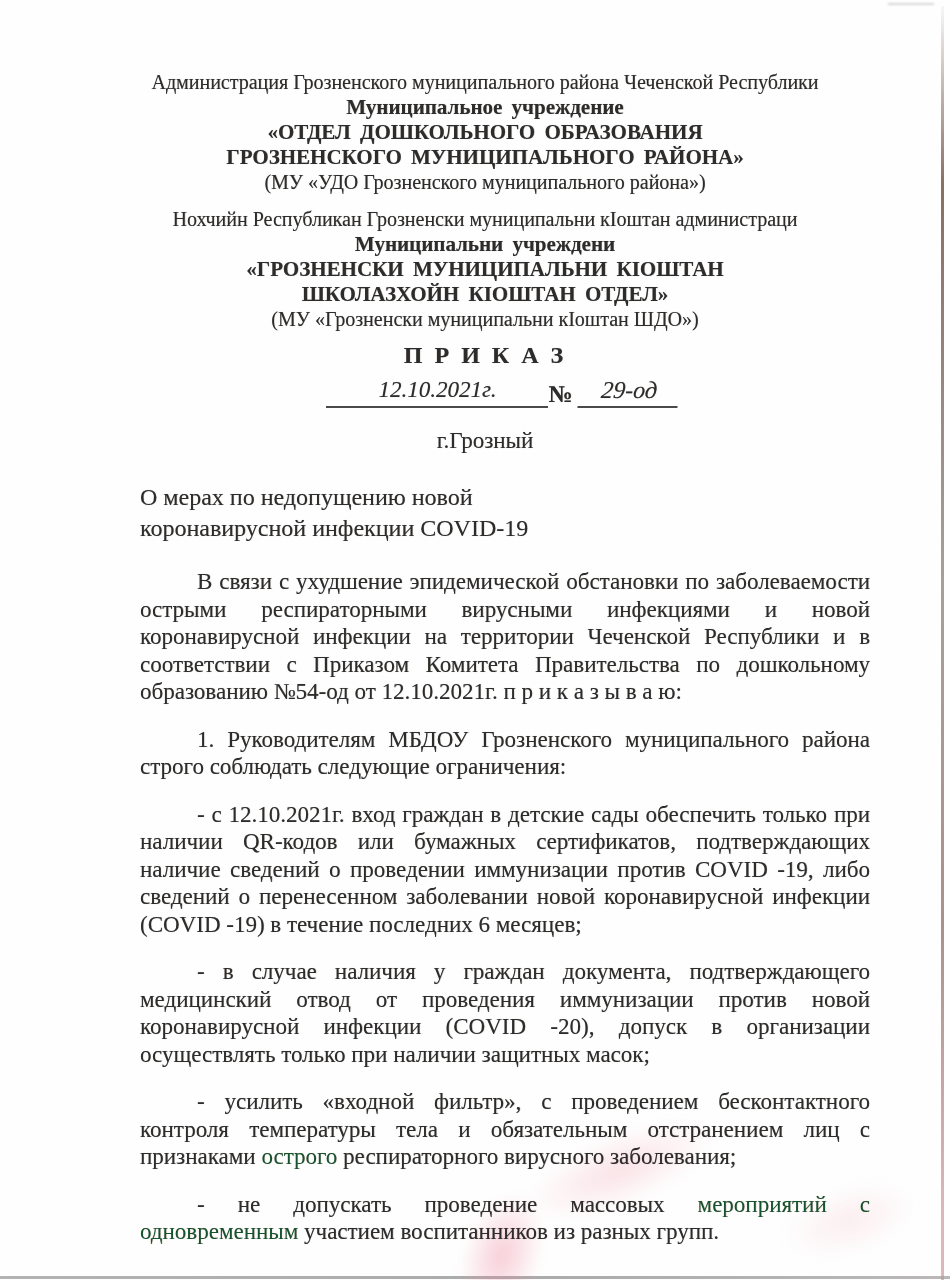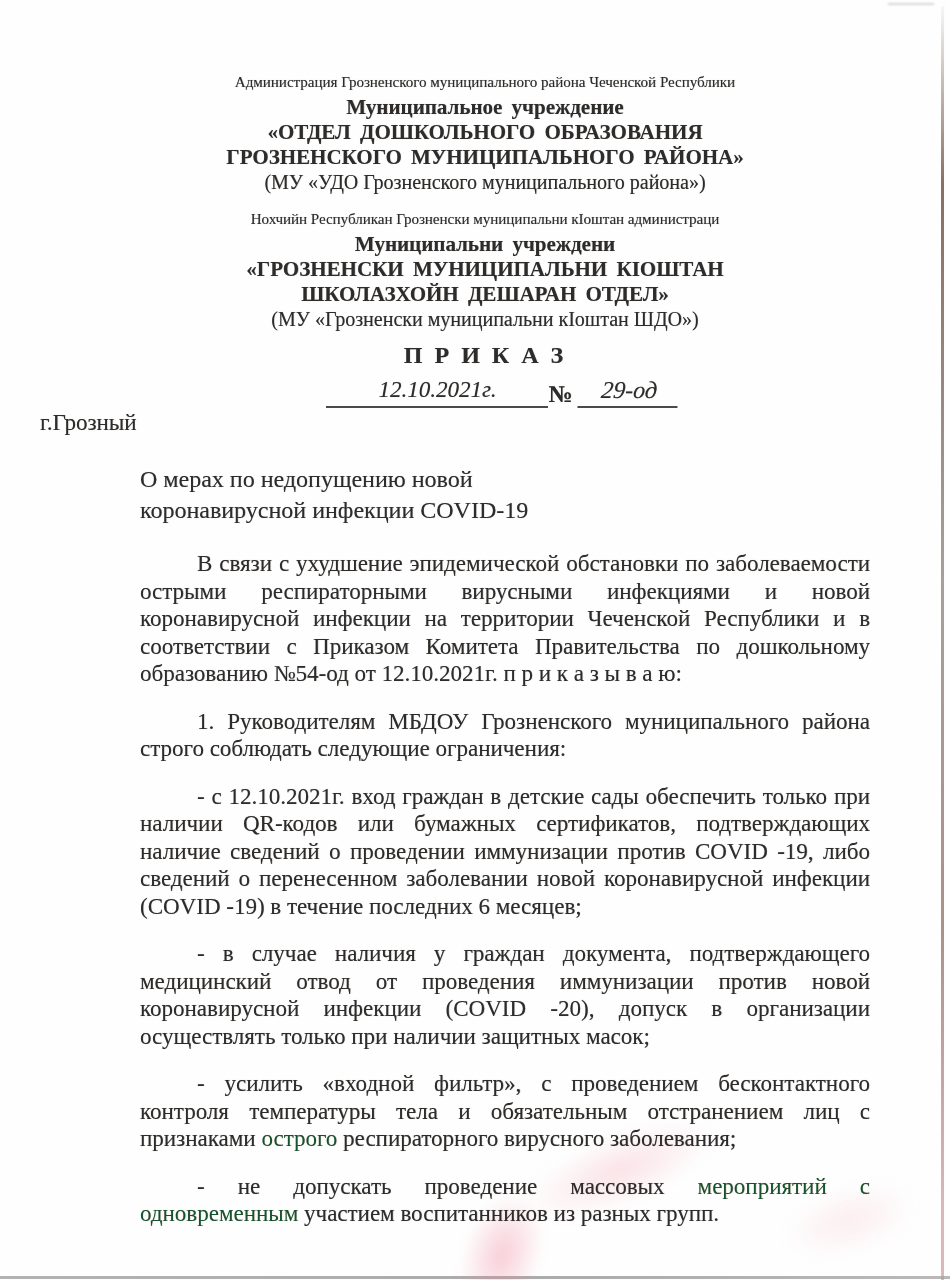--- a/index.html
+++ b/index.html
@@ -54,21 +54,21 @@
     background:radial-gradient(ellipse at center, rgba(240,150,165,0.16), rgba(240,150,165,0) 70%);
     transform:rotate(-18deg); filter:blur(6px);
   }
 
   
   .content {
     position:relative;
     padding:70px 20px 0 40px;  
   }
   .hdr { text-align:center; line-height:25px; }
-  .hdr .l1 { font-size:15px; }
+  .hdr .l1 { font-size:20px; }
   .hdr .lb { font-size:21px; font-weight:700; word-spacing:4px; }
   .hdr .l5 { font-size:20px; }
   .hdr-ru { margin-bottom:12px; }
   .hdr-che { margin-bottom:10px; }
 
   .order-title {
     text-align:center; font-size:24px; font-weight:700;
     letter-spacing:3px; margin-top:2px;
   }
   .order-row {
@@ -80,21 +80,21 @@
     border-bottom:2px solid #4a4a4a;
     padding:0 52px 3px 52px;
   }
   .order-num { display:flex; align-items:flex-end; gap:6px; }
   .order-num .no-sign { font-size:24px; font-weight:600; }
   .order-num .num-hand {
     display:inline-block; min-width:92px; text-align:center;
     font-style:italic; font-size:24px; transform:skewX(-6deg);
     border-bottom:2px solid #4a4a4a; padding:0 4px 2px 4px;
   }
-  .order-city { text-align:left; font-size:23px; margin-top:2px; }
+  .order-city { text-align:center; font-size:23px; margin-top:20px; }
 
   .subject {
     margin:28px 0 0 100px;
     font-size:24px; font-weight:400; line-height:31px;
   }
 
   .body-text {
     margin:24px 60px 0 100px;   
     font-size:23px; line-height:27.5px;
     text-align:justify;
@@ -121,21 +121,21 @@
       <div class="lb">Муниципальное учреждение</div>
       <div class="lb">«ОТДЕЛ ДОШКОЛЬНОГО ОБРАЗОВАНИЯ</div>
       <div class="lb">ГРОЗНЕНСКОГО МУНИЦИПАЛЬНОГО РАЙОНА»</div>
       <div class="l5">(МУ «УДО Грозненского муниципального района»)</div>
     </div>
 
     <div class="hdr hdr-che">
       <div class="l1">Нохчийн Республикан Грозненски муниципальни кIоштан администраци</div>
       <div class="lb">Муниципальни учреждени</div>
       <div class="lb">«ГРОЗНЕНСКИ МУНИЦИПАЛЬНИ КІОШТАН</div>
-      <div class="lb">ШКОЛАЗХОЙН ДЕШАРАН ОТДЕЛ»</div>
+      <div class="lb">ШКОЛАЗХОЙН КІОШТАН ОТДЕЛ»</div>
       <div class="l5">(МУ «Грозненски муниципальни кIоштан ШДО»)</div>
     </div>
 
     <div class="order-title">П Р И К А З</div>
 
     <div class="order-row">
       <span class="order-date">12.10.2021г.</span>
       <span class="order-num">
         <span class="no-sign">№</span>
         <span class="num-hand">29-од</span>

